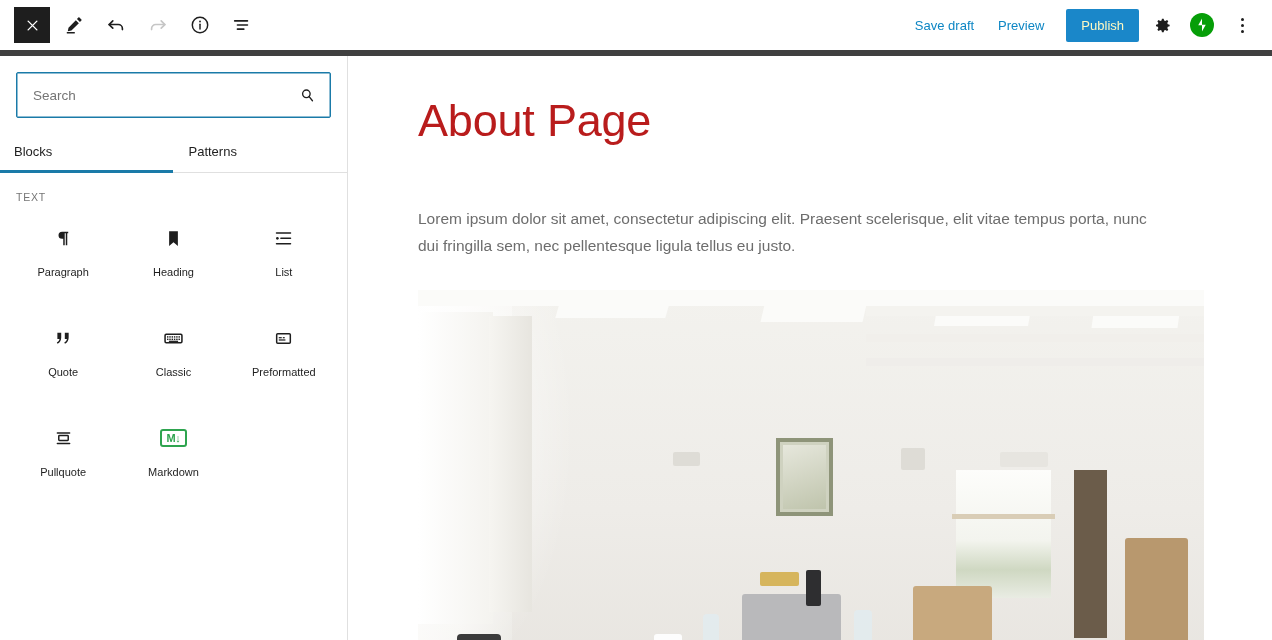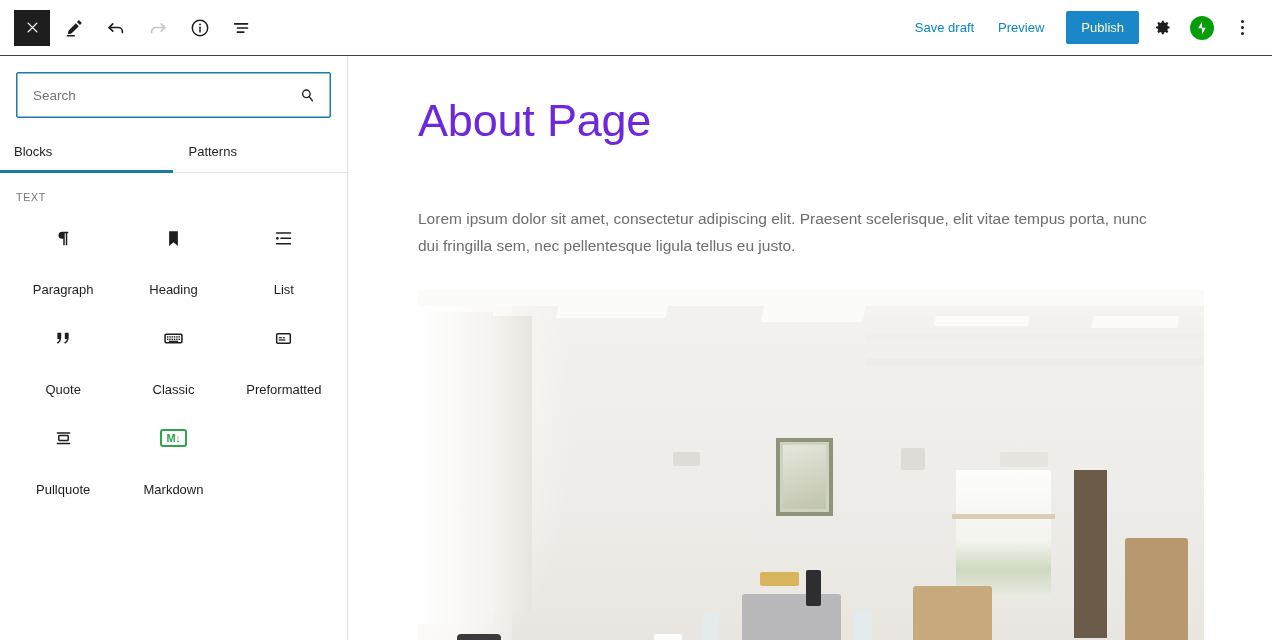--- a/index.html
+++ b/index.html
@@ -11,21 +11,21 @@
     -webkit-font-smoothing: antialiased;
   }
 
   
   .app { width: 1272px; height: 640px; display: flex; flex-direction: column; background:#fff; }
 
   
   .header {
     height: 56px; min-height: 56px;
     background: #ffffff;
-    border-bottom: 1px solid #404040;
+    border-bottom: 6px solid #404040;
     display: flex; align-items: center;
     padding: 0 13px 0 14px;
     position: relative; z-index: 30;
   }
   .hdr-left { display: flex; align-items: center; gap: 0px; }
   .hdr-right { margin-left: auto; display: flex; align-items: center; }
 
   .close-btn {
     width: 36px; height: 36px;
     background: #1e1e1e;
@@ -134,33 +134,33 @@
   .block-cell {
     display: flex; flex-direction: column; align-items: center; justify-content: flex-start;
     padding: 14px 2px 10px 2px; height: 100px;
     background: transparent; border: none; cursor: pointer;
     font-family: "Liberation Sans", sans-serif;
   }
   .block-ico {
     height: 30px; display: flex; align-items: center; justify-content: center;
     color: #1e1e1e; margin-bottom: 14px;
   }
-  .block-label { font-size: 13px; color: #1e1e1e; line-height: 1; margin-top: 16px; }
+  .block-label { font-size: 11px; color: #1e1e1e; line-height: 1; }
   .md-badge {
     border: 2px solid #2ea44f; border-radius: 3px;
     color: #2ea44f; font-size: 11px; font-weight: bold;
     padding: 1px 4px; line-height: 1.1; letter-spacing: -0.3px;
     font-family: "Liberation Sans", sans-serif;
   }
 
   
   .canvas { flex: 1; overflow: hidden; background: #ffffff; position: relative; }
   .canvas-inner { padding: 38px 70px 0 70px; max-width: 100%; }
   .post-title {
-    font-size: 45px; font-weight: 300; color: #6d28d9;
+    font-size: 45px; font-weight: 300; color: #b91c1c;
     line-height: 1.2; letter-spacing: -0.2px;
   }
   .post-para {
     margin-top: 58px;
     font-size: 15.5px; line-height: 1.72; color: #6d6d6d;
     max-width: 745px;
   }
   .post-figure {
     margin-top: 31px;
     width: 786px; height: 400px;

